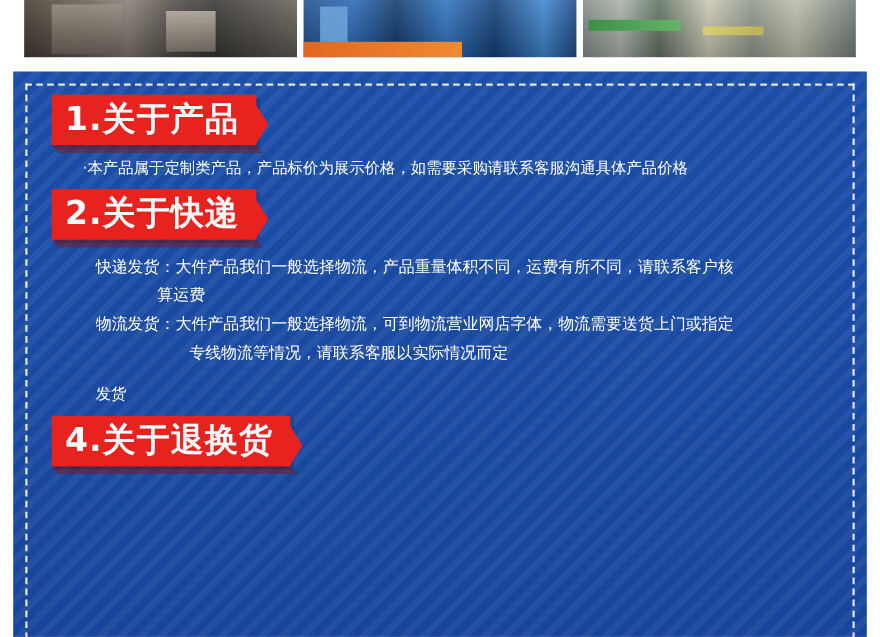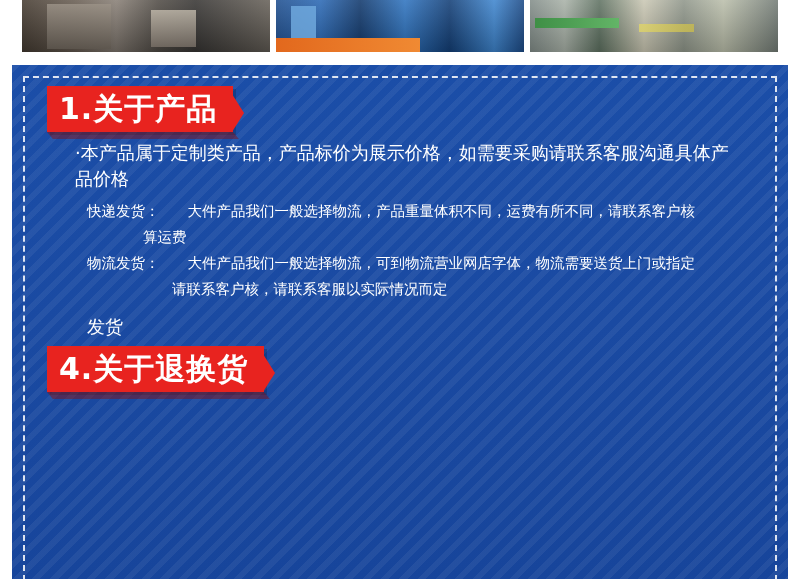--- a/index.html
+++ b/index.html
@@ -200,34 +200,33 @@
     width: 100%;
     height: 7px;
     background: rgba(140,14,12,0.45);
     transform: skewX(40deg);
     transform-origin: top left;
   }
 
   
   .para {
     color: #ffffff;
-    font-size: 18px;
+    font-size: 14px;
     line-height: 26px;
     margin: 0 26px 0 46px;
     font-family: "DejaVu Sans", "Liberation Sans", sans-serif;
   }
   .kv {
     display: flex;
     align-items: flex-end;
     color: #ffffff;
     font-size: 14.5px;
     line-height: 26px;
     margin: 0 26px 0 58px;
     font-family: "DejaVu Sans", "Liberation Sans", sans-serif;
-    gap: 28px;
   }
   .kv-key {
     flex: 0 0 auto;
     white-space: nowrap;
   }
   .kv-val {
     flex: 1 1 auto;
   }
   .gap-sm { height: 6px; }
   .gap-md { height: 12px; }
@@ -258,33 +257,36 @@
       <div class="section">
         <div class="banner-wrap">
           <div class="banner">1.关于产品</div>
         </div>
         <div class="para s1-text">·本产品属于定制类产品，产品标价为展示价格，如需要采购请联系客服沟通具体产品价格</div>
       </div>
 
       <div class="gap-sm"></div>
 
       <div class="section">
+        <div class="banner-wrap">
+          <div class="banner">2.关于快递</div>
+        </div>
         <div class="kv">
           <span class="kv-key">快递发货：</span>
           <span class="kv-val">大件产品我们一般选择物流，产品重量体积不同，运费有所不同，请联系客户核</span>
         </div>
         <div class="kv">
           <span class="kv-val" style="margin-left:56px">算运费</span>
         </div>
         <div class="kv">
           <span class="kv-key">物流发货：</span>
           <span class="kv-val">大件产品我们一般选择物流，可到物流营业网店字体，物流需要送货上门或指定</span>
         </div>
         <div class="kv">
-          <span class="kv-val" style="margin-left:85px">请联系客户核，请联系客服以实际情况而定</span>
+          <span class="kv-val" style="margin-left:85px">专线物流等情况，请联系客服以实际情况而定</span>
         </div>
       </div>
 
       <div class="gap-md"></div>
 
       <div class="section">
         <div class="para s3-text">发货</div>
       </div>
 
       <div class="gap-sm"></div>

